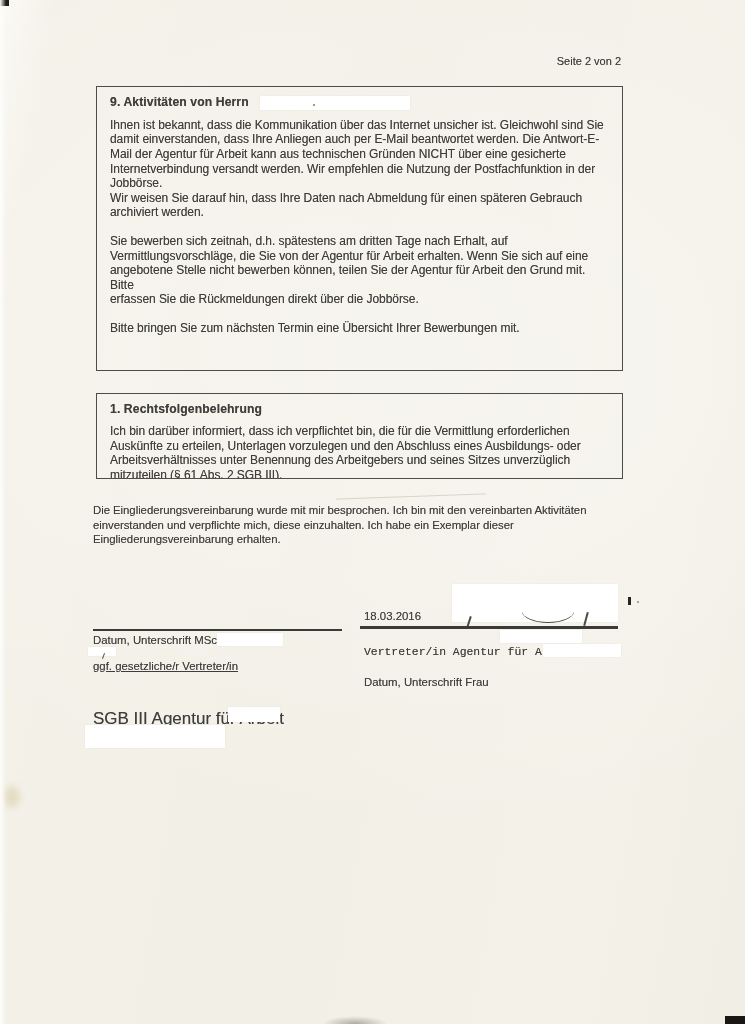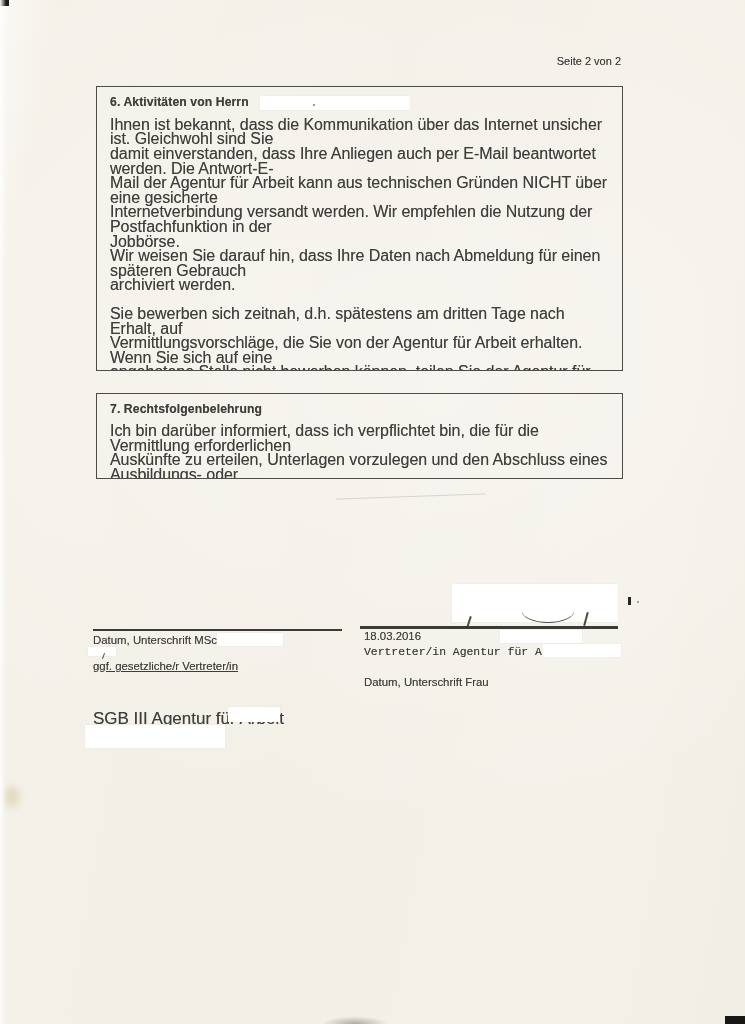--- a/index.html
+++ b/index.html
@@ -18,70 +18,75 @@
     border:1.5px solid #4c4c48; padding:5px 13px 0 13px; background:rgba(255,255,255,0.04);
   }
   .box-activities { top:86px; height:285px; overflow:hidden; }
   .box-legal { top:393px; height:86px; overflow:hidden; }
   .box-heading { font-size:12.2px; font-weight:bold; margin:3px 0 8px 0; letter-spacing:0.1px; }
   .redaction {
     background:#ffffff; display:inline-block; vertical-align:middle;
     box-shadow:0 0 1px rgba(90,90,80,0.15);
   }
   .redaction.abs { position:absolute; display:block; }
-  .para { font-size:16px; line-height:14.6px; letter-spacing:-0.05px; white-space:pre-line; margin:0 0 14px 0; }
+  .para { font-size:12px; line-height:14.6px; letter-spacing:-0.05px; white-space:pre-line; margin:0 0 14px 0; }
   .closing { position:absolute; left:93px; top:503px; width:530px; }
   .sig-line { position:absolute; background:#3a3a37; }
   .sig-label { position:absolute; font-size:11.4px; line-height:14px; }
   .footer-label { position:absolute; left:93px; top:709px; font-size:17px; }
   .artifact { position:absolute; }
   .pen { position:absolute; }
 </style>
 </head>
 <body>
 
 <div class="page">
 
   <div class="page-indicator ink">Seite 2 von 2</div>
 
   <div class="doc-box box-activities">
     <div class="box-heading ink">
-      <span>6. Aktivitäten von Herrn</span>
+      <span>9. Aktivitäten von Herrn</span>
       <span class="redaction" style="width:150px;height:14px;margin-left:8px;"></span>
     </div>
     <p class="para ink">Ihnen ist bekannt, dass die Kommunikation über das Internet unsicher ist. Gleichwohl sind Sie
 damit einverstanden, dass Ihre Anliegen auch per E-Mail beantwortet werden. Die Antwort-E-
 Mail der Agentur für Arbeit kann aus technischen Gründen NICHT über eine gesicherte
 Internetverbindung versandt werden. Wir empfehlen die Nutzung der Postfachfunktion in der
 Jobbörse.
 Wir weisen Sie darauf hin, dass Ihre Daten nach Abmeldung  für einen späteren Gebrauch
 archiviert werden.</p>
     <p class="para ink">Sie bewerben sich zeitnah, d.h. spätestens am dritten Tage nach Erhalt, auf
 Vermittlungsvorschläge, die Sie von der Agentur für Arbeit erhalten. Wenn Sie sich auf eine
 angebotene Stelle nicht bewerben können, teilen Sie der Agentur für Arbeit den Grund mit. Bitte
 erfassen Sie die Rückmeldungen direkt über die Jobbörse.</p>
     <p class="para ink">Bitte bringen Sie zum nächsten Termin eine Übersicht Ihrer Bewerbungen mit.</p>
   </div>
 
   <div class="doc-box box-legal">
-    <div class="box-heading ink">7. Rechtsfolgenbelehrung</div>
+    <div class="box-heading ink">1. Rechtsfolgenbelehrung</div>
     <p class="para ink">Ich bin darüber informiert, dass ich verpflichtet bin, die für die Vermittlung erforderlichen
 Auskünfte zu erteilen, Unterlagen vorzulegen und den Abschluss eines Ausbildungs- oder
 Arbeitsverhältnisses unter Benennung des Arbeitgebers und seines Sitzes unverzüglich
-mitzuteilen (§ 31 Abs. 2 SGB III).</p>
+mitzuteilen (§ 61 Abs. 2 SGB III).</p>
   </div>
 
+  <div class="closing">
+    <p class="para ink" style="font-size:11.4px;">Die Eingliederungsvereinbarung wurde mit mir besprochen. Ich bin mit den vereinbarten Aktivitäten
+einverstanden und verpflichte mich, diese einzuhalten. Ich habe ein Exemplar dieser
+Eingliederungsvereinbarung erhalten.</p>
+  </div>
 
   <span class="redaction abs" style="left:452px;top:584px;width:166px;height:38px;"></span>
 
   <div class="pen" style="left:468px;top:616px;width:1.6px;height:12px;background:#4a4a46;transform:rotate(18deg);"></div>
   <div class="pen" style="left:522px;top:610px;width:52px;height:12px;border-bottom:1.6px solid #4a4a46;border-radius:0 0 55% 55%/0 0 100% 100%;"></div>
   <div class="pen" style="left:585px;top:612px;width:1.6px;height:14px;background:#4a4a46;transform:rotate(15deg);"></div>
 
-  <div class="sig-label ink" style="left:364px;top:609px;margin-top:20px;">18.03.2016</div>
+  <div class="sig-label ink" style="left:364px;top:609px;">18.03.2016</div>
   <div class="sig-line" style="left:360px;top:626px;width:258px;height:2.5px;"></div>
   <div class="sig-label ink" style="left:364px;top:631px;margin-top:44px;">Datum, Unterschrift Frau</div>
   <span class="redaction abs" style="left:500px;top:630px;width:82px;height:13px;"></span>
   <div class="sig-label ink" style="left:364px;top:645px;font-family:Liberation Mono, monospace;">Vertreter/in Agentur für Arbeit</div>
   <span class="redaction abs" style="left:543px;top:644px;width:78px;height:13px;"></span>
 
   <div class="artifact" style="left:628px;top:597px;width:2.5px;height:8px;background:#26261f;"></div>
   <div class="artifact" style="left:637px;top:601px;width:2px;height:2px;background:#8d8d85;border-radius:50%;"></div>
 
   <div class="sig-line" style="left:93px;top:629px;width:249px;height:2px;"></div>

